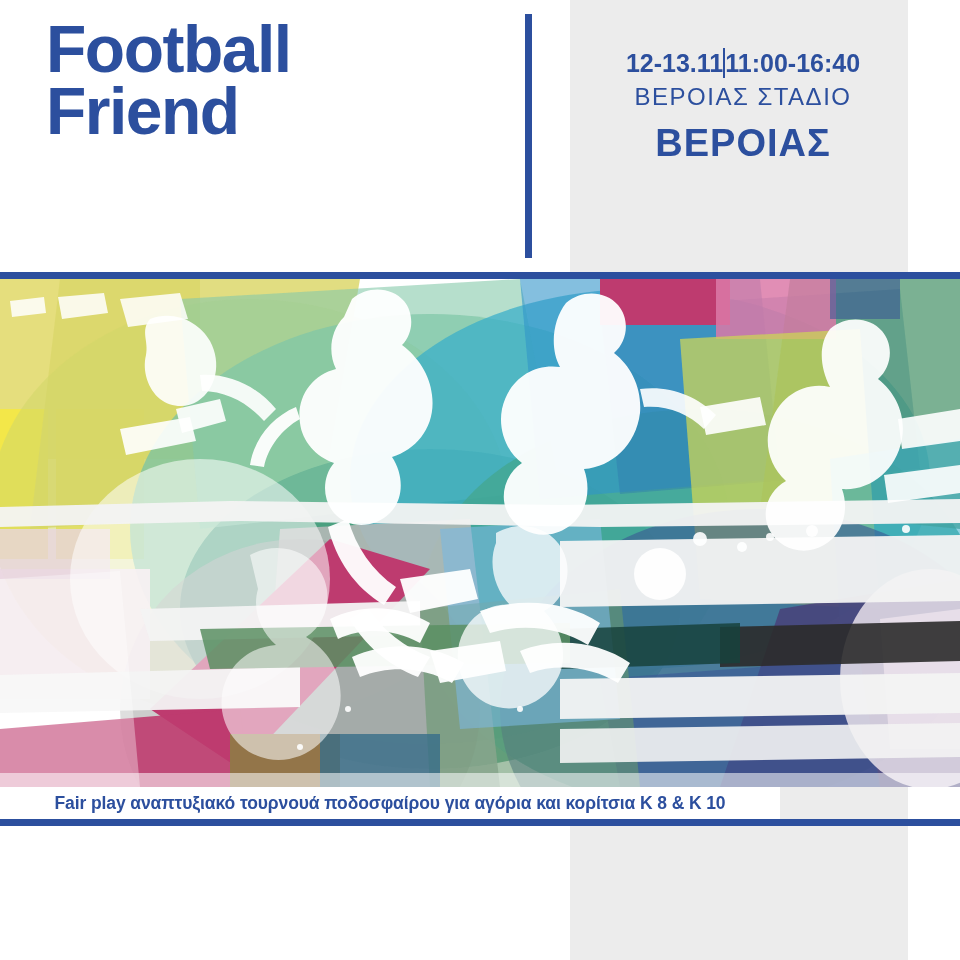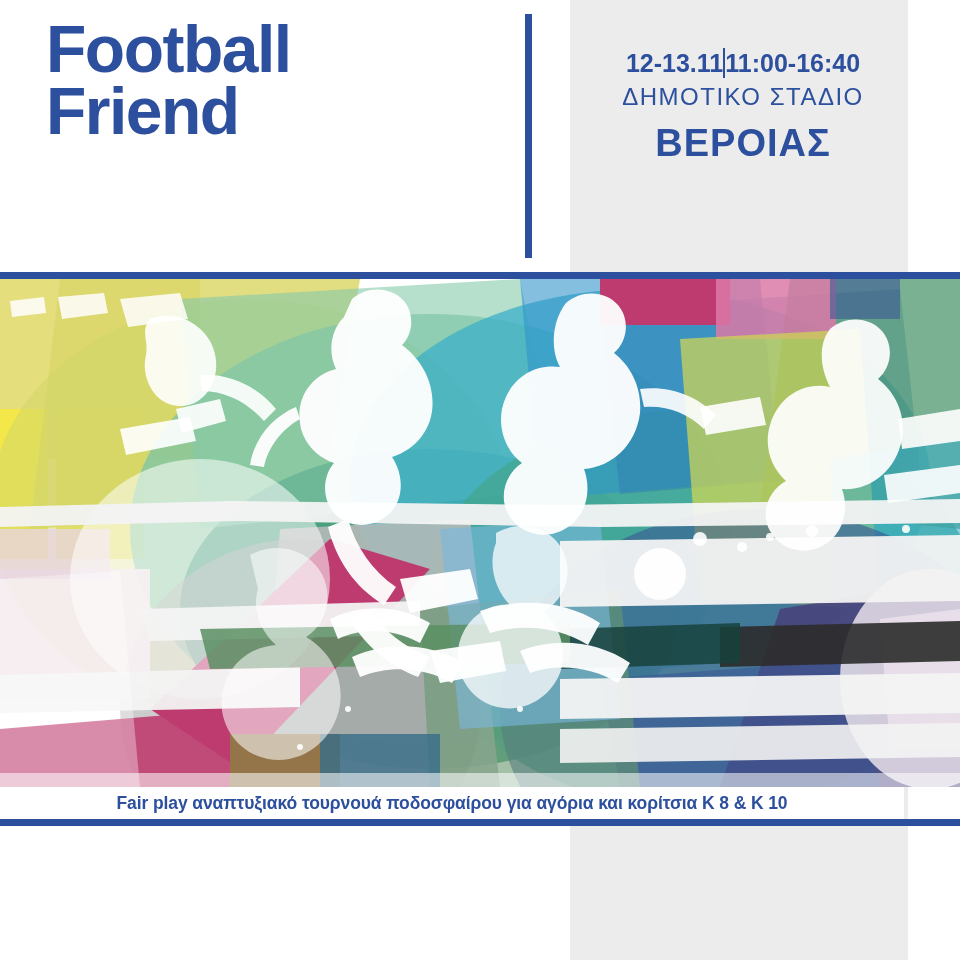--- a/index.html
+++ b/index.html
@@ -39,21 +39,21 @@
 
   .rule{position:absolute;left:0;width:960px;height:7px;background:#2c4f9e;}
   .rule-top{top:272px;}
   .rule-bottom{top:819px;}
 
   
   .artwork{position:absolute;left:0;top:279px;width:960px;height:508px;overflow:hidden;background:#ffffff;}
   .artwork svg{display:block;width:960px;height:508px;}
 
   
-  .tagline-band{position:absolute;left:0;top:787px;width:904px;height:32px;background:#ffffff;
+  .tagline-band{position:absolute;left:0;top:787px;width:780px;height:32px;background:#ffffff;
     display:flex;align-items:center;justify-content:center;}
   .tagline{
     color:#2c4f9e;font-weight:700;font-size:17.5px;line-height:20px;white-space:nowrap;
     letter-spacing:-0.1px;
   }
 
   
   .footer{position:absolute;left:0;top:826px;width:960px;height:134px;}
 </style>
 </head>
@@ -71,21 +71,21 @@
     </div>
 
     <div class="vbar"></div>
 
     <div class="event-block">
       <div class="event-datetime">
         <span>12-13.11</span>
         <span class="dt-sep"></span>
         <span>11:00-16:40</span>
       </div>
-      <div class="event-venue">ΔΗΜΟΤΙΚΟ ΣΤΑΔΙΟ</div>
+      <div class="event-venue">ΒΕΡΟΙΑΣ ΣΤΑΔΙΟ</div>
       <div class="event-city">ΒΕΡΟΙΑΣ</div>
     </div>
   </div>
 
   <div class="rule rule-top"></div>
 
   <div class="artwork">
     <svg viewBox="0 0 960 508" preserveAspectRatio="none" xmlns="http://www.w3.org/2000/svg">
       <defs>
         <clipPath id="frame">

